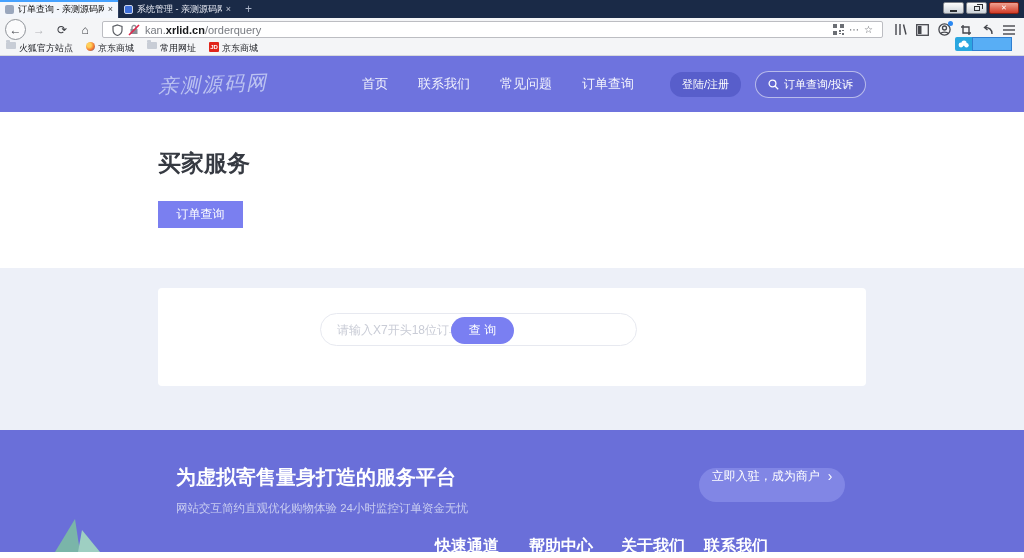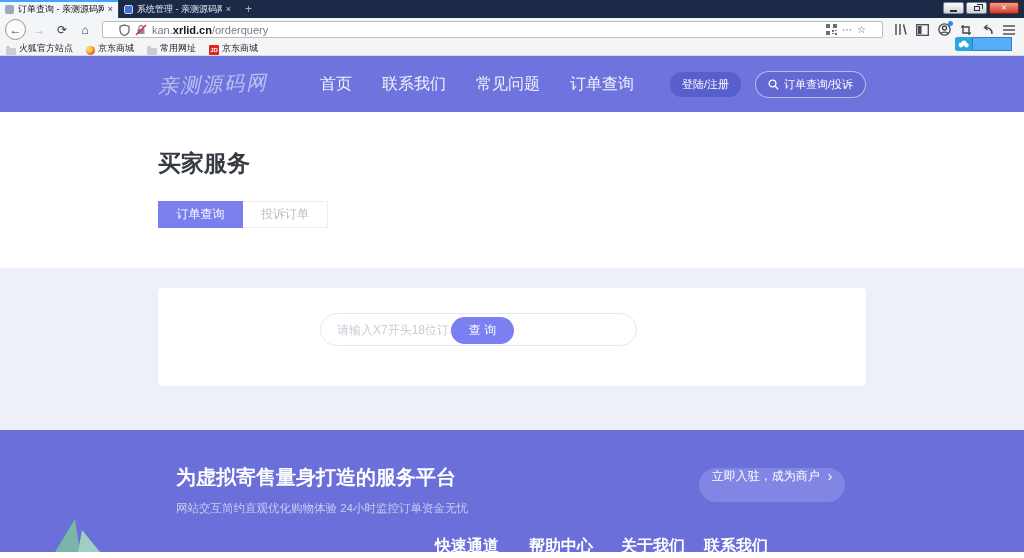--- a/index.html
+++ b/index.html
@@ -21,46 +21,46 @@
   .win-btn { width:21px; height:12px; background:linear-gradient(#fdfdfd,#ccd2d9); border:1px solid #7e828a; border-radius:2px; display:flex; align-items:center; justify-content:center; font-size:7px; color:#2d2f33; }
   .win-btn.close { width:30px; background:linear-gradient(#f0a191,#d23b27); border-color:#8d2012; color:#fff; }
   .min-bar { width:7px; height:2px; background:#2d2f33; margin-top:5px; }
   .restore-sq { width:6px; height:5px; border:1px solid #2d2f33; position:relative; }
   .restore-sq:after { content:""; position:absolute; left:2px; top:-3px; width:5px; height:4px; border:1px solid #2d2f33; border-bottom:none; border-left:none; }
 
   .toolbar { height:23px; background:#f4f5f7; display:flex; align-items:center; padding:0 5px; gap:3px; }
   .nav-btn { width:20px; height:20px; display:flex; align-items:center; justify-content:center; font-size:12px; color:#3e4046; }
   .nav-btn.back { border:1px solid #8f9399; border-radius:50%; width:21px; height:21px; background:#fbfbfc; }
   .nav-btn.disabled { color:#b4b5b9; }
-  .urlbar { flex:1; height:17px; background:#fff; border:1px solid #bcbdc2; border-radius:2px; display:flex; align-items:center; padding:0 16px; gap:5px; font-size:11px; margin:0 4px; }
+  .urlbar { flex:1; height:17px; background:#fff; border:1px solid #bcbdc2; border-radius:2px; display:flex; align-items:center; padding:0 9px; gap:5px; font-size:11px; margin:0 4px; }
   .url-text { flex:1; white-space:nowrap; overflow:hidden; color:#777a80; }
   .url-text b { color:#17181a; font-weight:bold; }
   .chip { color:#5a5d63; font-size:10px; display:flex; align-items:center; }
   .right-icons { display:flex; align-items:center; gap:9px; color:#45474d; padding:0 4px; }
   .right-icons svg, .urlbar svg { display:block; }
 
   .bookmarks { height:15px; background:#f4f5f7; border-bottom:1px solid #d7d9dd; display:flex; align-items:center; padding:0 6px; gap:13px; font-size:9px; color:#202227; }
-  .bm { display:flex; align-items:flex-end; gap:3px; }
+  .bm { display:flex; align-items:flex-start; gap:3px; }
   .folder { width:10px; height:7px; background:#c8cdd6; border-radius:1px; position:relative; }
   .folder:before { content:""; position:absolute; top:-2px; left:0; width:4px; height:2px; background:#c8cdd6; border-radius:1px 1px 0 0; }
   .ff-ball { width:9px; height:9px; border-radius:50%; background:radial-gradient(circle at 35% 35%, #ffd05a 25%, #f2732c 60%, #2b5fb8 100%); }
   .jd { width:10px; height:10px; background:#e1251b; color:#fff; font-size:6px; font-weight:bold; display:flex; align-items:center; justify-content:center; border-radius:1px; }
   .cloud-widget { position:absolute; top:37px; right:12px; display:flex; align-items:center; z-index:50; }
   .cloud-btn { width:17px; height:14px; background:#2aa7e0; border-radius:2px 0 0 2px; display:flex; align-items:center; justify-content:center; }
   .blue-box { width:40px; height:14px; background:#58aef5; border:1px solid #2f7fd1; }
 
   
   .page { height:502px; position:relative; }
   .container { width:708px; margin:0 auto; position:relative; }
 
   .site-header { height:56px; background:#6e73de; display:flex; align-items:center; }
   .site-header .container { display:flex; align-items:center; }
   .logo { font-family:"DejaVu Serif", serif; font-style:italic; font-size:20px; color:#bcc3f1; letter-spacing:2px; transform:rotate(-2deg); white-space:nowrap; }
   .site-nav { margin-left:auto; display:flex; align-items:center; gap:30px; }
-  .site-nav a { color:#f2f3fd; font-size:16px; text-decoration:none; white-space:nowrap; }
+  .site-nav a { color:#f2f3fd; font-size:13px; text-decoration:none; white-space:nowrap; }
   .btn-login { margin-left:36px; background:#585ecb; color:#fff; font-size:11px; border:none; border-radius:12px; padding:5px 12px; white-space:nowrap; }
   .btn-query { margin-left:14px; background:#6368d2; color:#fff; font-size:11px; border:1px solid rgba(255,255,255,.55); border-radius:14px; padding:5px 12px; display:flex; align-items:center; gap:5px; white-space:nowrap; }
 
   .white-section { height:156px; background:#fff; padding-top:36px;border-radius:21px; }
   .page-title { font-size:23px; font-weight:bold; color:#363a42; margin-bottom:22px; }
   .svc-tabs { display:flex; }
   .svc-tab { width:85px; height:27px; display:flex; align-items:center; justify-content:center; font-size:12px; color:#b9bdc6; border:1px solid #eceef3; border-left:none; background:#fff; }
   .svc-tab:first-child { border-left:1px solid #eceef3; }
   .svc-tab.active { background:#7a7ff0; color:#fff; border-color:#7a7ff0; }
 
@@ -234,21 +234,20 @@
         <span>订单查询/投诉</span>
       </button>
     </div>
   </div>
 
   <div class="white-section">
     <div class="container">
       <div class="page-title">买家服务</div>
       <div class="svc-tabs">
         <div class="svc-tab active">订单查询</div>
-        <div class="svc-tab">投诉订单</div>
       </div>
     </div>
   </div>
 
   <div class="light-section">
     <div class="card">
       <div class="pill">
         <input type="text" placeholder="请输入X7开头18位订单号/邮箱" style="">
         <button class="btn-search">查 询</button>
       </div>

